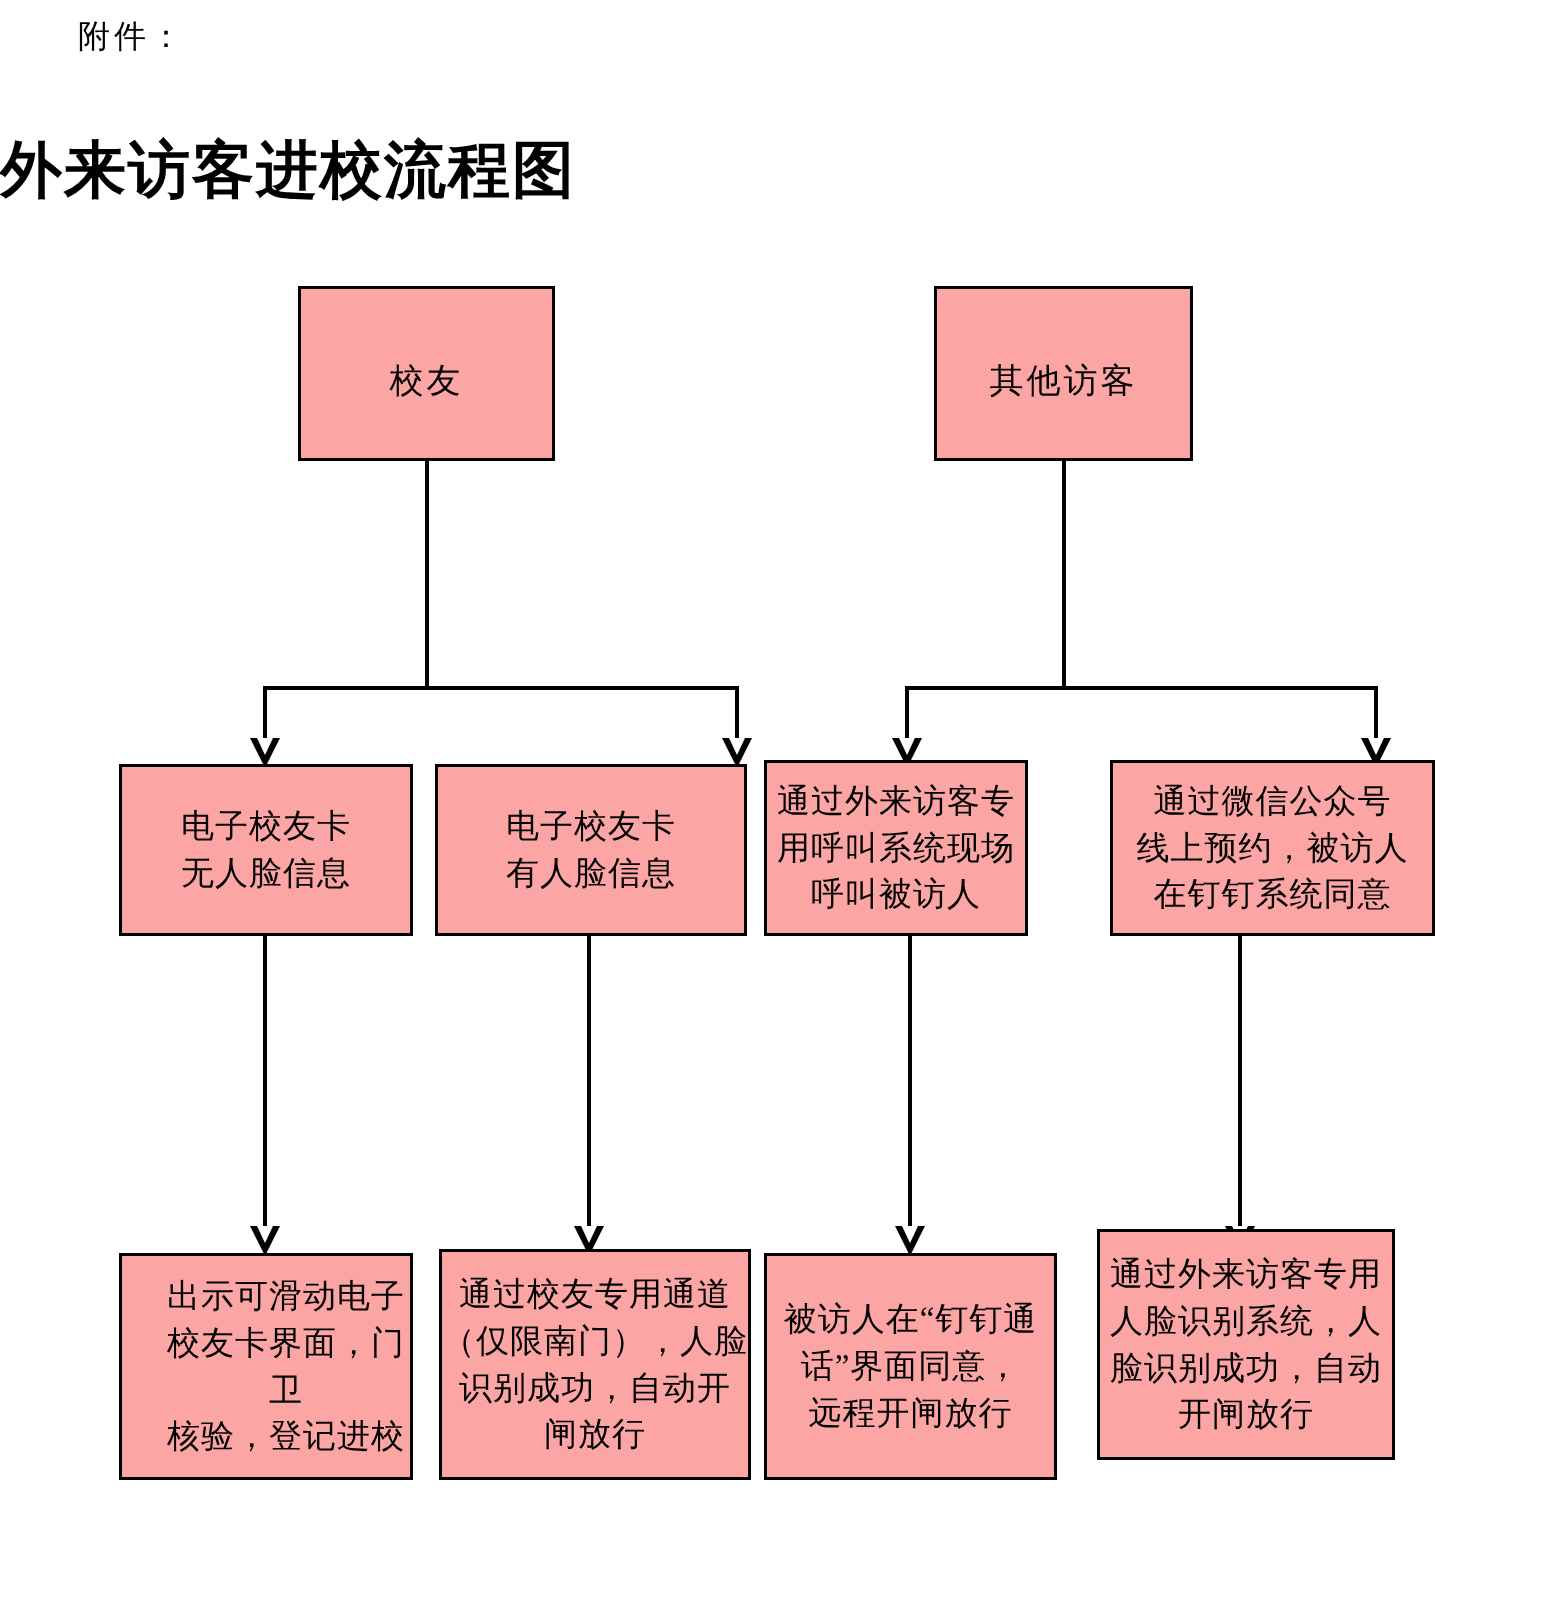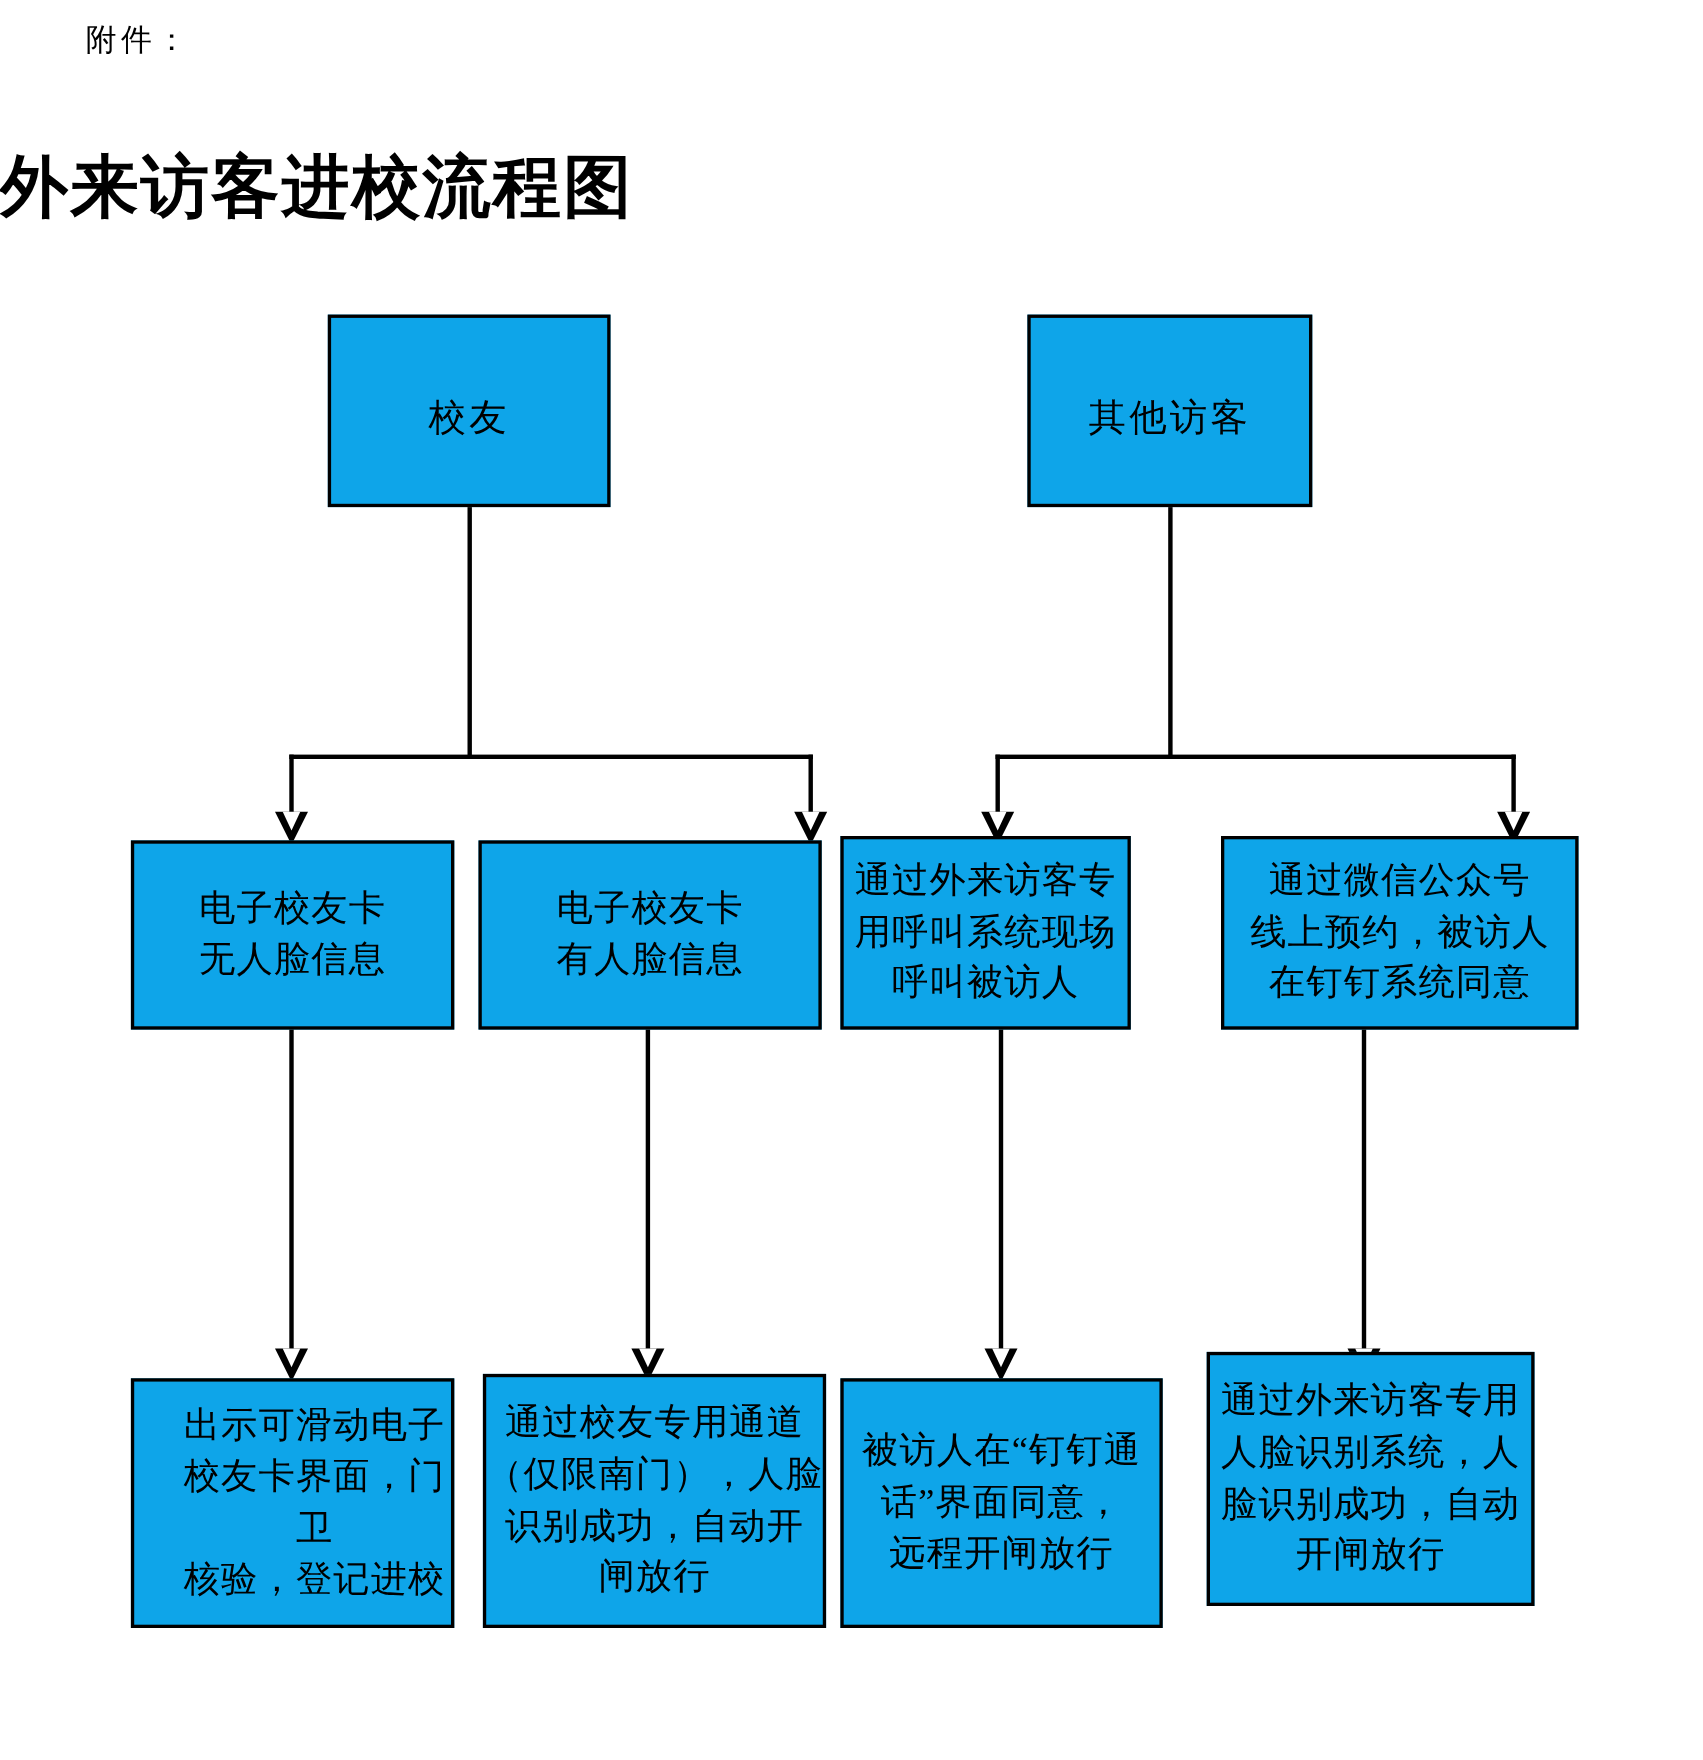--- a/index.html
+++ b/index.html
@@ -14,43 +14,43 @@
     height: 1600px;
     background: #ffffff;
     overflow: hidden;
     font-family: "Liberation Serif", "DejaVu Serif", serif;
     color: #000000;
   }
   #attachment-label {
     position: absolute;
     left: 78px;
     top: 20px;
-    font-size: 28px;
+    font-size: 32px;
     line-height: 1.2;
     letter-spacing: 4px;
     white-space: nowrap;
-    font-family: Liberation Serif, serif;
+    font-family: Liberation Mono, monospace;
   }
   #page-title {
     position: absolute;
     left: 0;
     top: 128px;
     width: 1348px;
     text-align: left;
     font-size: 62px;
     font-weight: bold;
     letter-spacing: 2px;
     white-space: nowrap;
     font-family: "DejaVu Serif", "Liberation Serif", serif;
   }
   .node {
     position: absolute;
     box-sizing: border-box;
     border: 3px solid #000000;
-    background: #0ea5e9;
+    background: #fca5a5;
     display: flex;
     align-items: center;
     justify-content: center;
     text-align: center;
   }
   .node .node-text {
     display: block;
     white-space: pre-line;
     font-size: 33px;
     line-height: 1.42;

